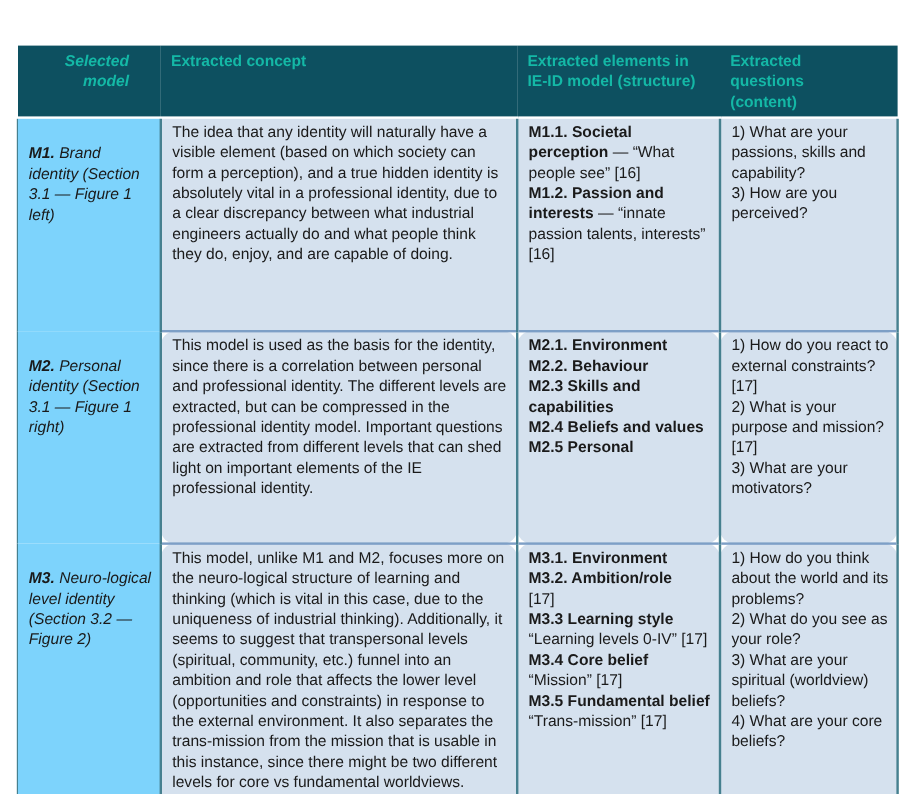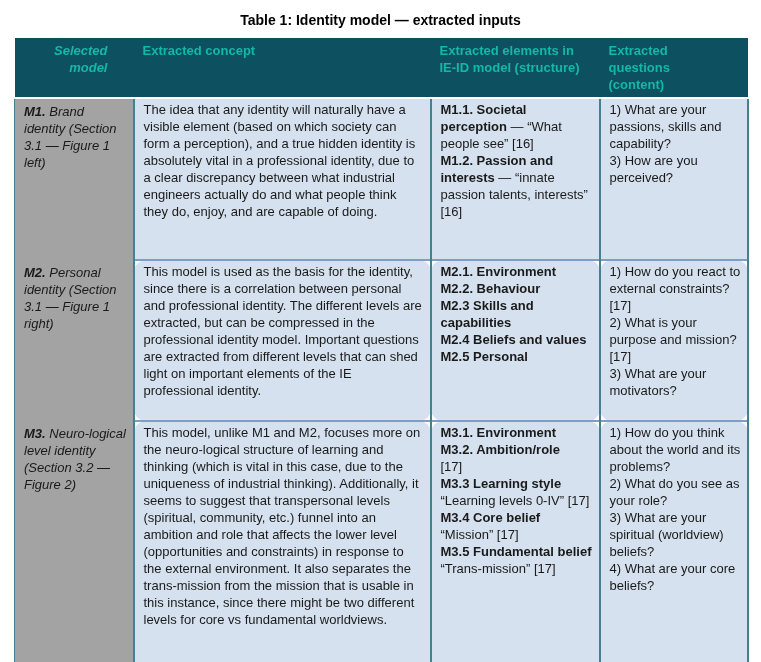--- a/index.html
+++ b/index.html
@@ -27,40 +27,39 @@
   }
   th{
     background:var(--header-bg);color:#14b8a6;font-weight:bold;
     text-align:left;vertical-align:top;padding:4px 8px 4px 9px;
     height:42px;border-bottom:2px solid #ffffff;
   }
   th.h-model{font-style:italic;text-align:right;padding-right:8px;}
   th .narrow{max-width:84px;}
   td{vertical-align:top;padding:2px 6px 3px 9px;}
   td.model-cell{
-    background:#a3a3a3;font-style:italic;border-left:1px solid var(--grid-teal);
-    padding-top:4px;
+    background:#7dd3fc;font-style:italic;border-left:1px solid var(--grid-teal);
+    padding-top:20px;
   }
   td.model-cell b{font-style:italic;}
   td.cell{background:var(--cell-bg);border-left:2px solid var(--grid-teal);}
   td.cell.last{border-right:2px solid var(--grid-teal);}
   tr.row-m1 td{height:154px;}
   tr.row-m2 td{height:154px;}
   tr.row-m3 td{height:254px;}
   tbody tr + tr td.cell{border-top:2px solid var(--row-divider);border-radius:12px;}
   tbody tr:last-child td{border-bottom:2px solid var(--bottom-border);}
   .sitem span{white-space:normal;}
   .structure-block .sitem span{display:block;font-weight:normal;}
   .q{margin:0;}
 </style>
 </head>
 <body>
 
 <div class="page">
-  <div class="caption">Table 1: Identity model — extracted inputs</div>
 
   <table class="tbl">
     <colgroup>
       <col style="width:119px">
         <col style="width:297px">
         <col style="width:169px">
         <col style="width:148px">
     </colgroup>
     <thead>
       <tr>

